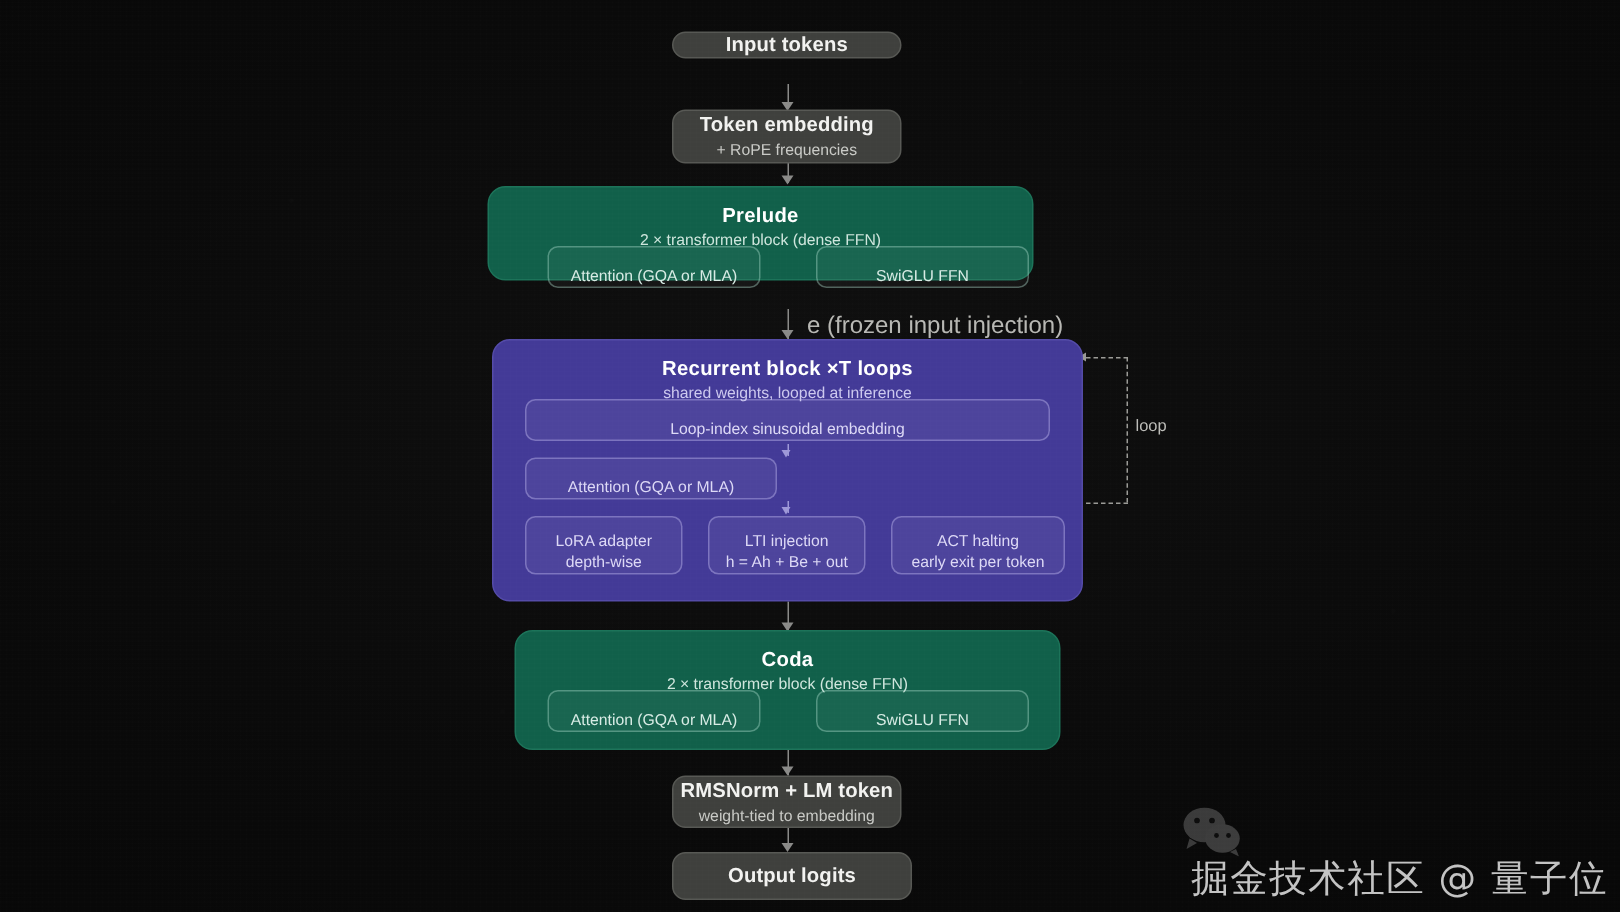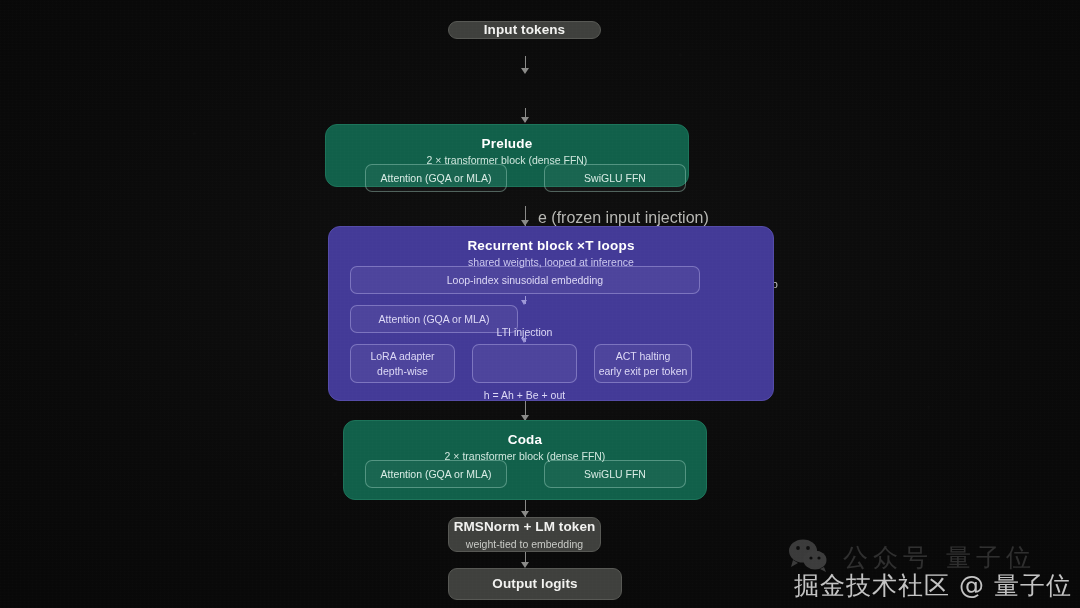--- a/index.html
+++ b/index.html
@@ -105,21 +105,21 @@
     margin-top: 3px;
   }
 
   
   .sub-box {
     position: absolute;
     box-sizing: border-box;
     display: flex;
     flex-direction: column;
     align-items: center;
-    justify-content: center;
+    justify-content: flex-end;
     text-align: center;
     border-radius: 7px;
     line-height: 1.35;
   }
   .sub-box.on-green {
     background: rgba(255,255,255,.035);
     border: 1px solid rgba(180,226,210,.38);
     color: #d8ece5;
     font-size: 10.5px;
   }
@@ -247,33 +247,37 @@
   <div class="loop-h" style="left:724px; top:238px; width:28px;"></div>
   <div class="loop-v" style="left:751px; top:238px; height:97px;"></div>
   <div class="loop-h" style="left:724px; top:335px; width:28px;"></div>
   <div class="loop-arrow" style="left:719px; top:234.5px;"></div>
   <div class="loop-label" style="left:757px; top:278px;">loop</div>
 
   <div class="node grey" style="left:448px; top:21px; width:153px; height:18px;">
     <div class="title">Input tokens</div>
   </div>
 
+  <div class="node grey" style="left:448px; top:73px; width:153px; height:36px;">
+    <div class="title">Token embedding</div>
+    <div class="sub">+ RoPE frequencies</div>
+  </div>
 
   <div class="node green" style="left:325px; top:124px; width:364px; height:63px;">
     <div class="title">Prelude</div>
     <div class="sub">2 × transformer block (dense FFN)</div>
   </div>
   <div class="sub-box on-green" style="left:365px; top:164px; width:142px; height:28px;">
     <span>Attention (GQA or MLA)</span>
   </div>
   <div class="sub-box on-green" style="left:544px; top:164px; width:142px; height:28px;">
     <span>SwiGLU FFN</span>
   </div>
 
-  <div class="node purple" style="left:328px; top:226px; width:446px; height:175px;">
+  <div class="node purple" style="left:328px; top:226px; width:394px; height:175px;">
     <div class="title">Recurrent block ×T loops</div>
     <div class="sub">shared weights, looped at inference</div>
   </div>
 
   <div class="sub-box on-purple" style="left:350px; top:266px; width:350px; height:28px;">
     <span>Loop-index sinusoidal embedding</span>
   </div>
 
   <div class="inner-edge" style="left:524.5px; top:296px; height:8px;"></div>
   <div class="inner-arrowhead" style="left:521px; top:300px;"></div>
@@ -282,51 +286,50 @@
     <span>Attention (GQA or MLA)</span>
   </div>
 
   <div class="inner-edge" style="left:524.5px; top:334px; height:8px;"></div>
   <div class="inner-arrowhead" style="left:521px; top:338px;"></div>
 
   <div class="sub-box on-purple" style="left:350px; top:344px; width:105px; height:39px;">
     <span>LoRA adapter</span>
     <span>depth-wise</span>
   </div>
-  <div class="sub-box on-purple" style="left:472px; top:344px; width:105px; height:39px;gap:48px;">
+  <div class="sub-box on-purple" style="left:472px; top:344px; width:105px; height:39px;">
     <span>LTI injection</span>
     <span>h = Ah + Be + out</span>
   </div>
-  <div class="sub-box on-purple" style="left:594px; top:344px; width:98px; height:39px;">
+  <div class="sub-box on-purple" style="left:594px; top:344px; width:116px; height:39px;">
     <span>ACT halting</span>
     <span>early exit per token</span>
   </div>
 
   <div class="node green" style="left:343px; top:420px; width:364px; height:80px;">
     <div class="title">Coda</div>
     <div class="sub">2 × transformer block (dense FFN)</div>
   </div>
   <div class="sub-box on-green" style="left:365px; top:460px; width:142px; height:28px;">
     <span>Attention (GQA or MLA)</span>
   </div>
   <div class="sub-box on-green" style="left:544px; top:460px; width:142px; height:28px;">
     <span>SwiGLU FFN</span>
   </div>
 
   <div class="node grey" style="left:448px; top:517px; width:153px; height:35px;">
     <div class="title">RMSNorm + LM token</div>
     <div class="sub">weight-tied to embedding</div>
   </div>
 
-  <div class="node grey" style="left:448px; top:568px; width:174px; height:32px;">
+  <div class="node grey" style="left:448px; top:568px; width:160px; height:32px;">
     <div class="title">Output logits</div>
   </div>
 
   <div id="watermark">
-    <span class="wm-ghost">公众号  量子位</span>
     <span class="wm-icon">
       <svg width="40" height="34" viewBox="0 0 40 34" aria-hidden="true">
         <ellipse cx="15" cy="13" rx="14" ry="11.5" fill="#e9e9e9"></ellipse>
         <path d="M5 22 L3 29 L10 25 Z" fill="#e9e9e9"></path>
         <circle cx="10" cy="10" r="1.9" fill="#1b1b1b"></circle>
         <circle cx="20" cy="10" r="1.9" fill="#1b1b1b"></circle>
         <ellipse cx="27" cy="22" rx="11.5" ry="9.5" fill="#f2f2f2"></ellipse>
         <path d="M36 29 L38 34 L32 31 Z" fill="#f2f2f2"></path>
         <circle cx="23" cy="20" r="1.6" fill="#1b1b1b"></circle>
         <circle cx="31" cy="20" r="1.6" fill="#1b1b1b"></circle>

